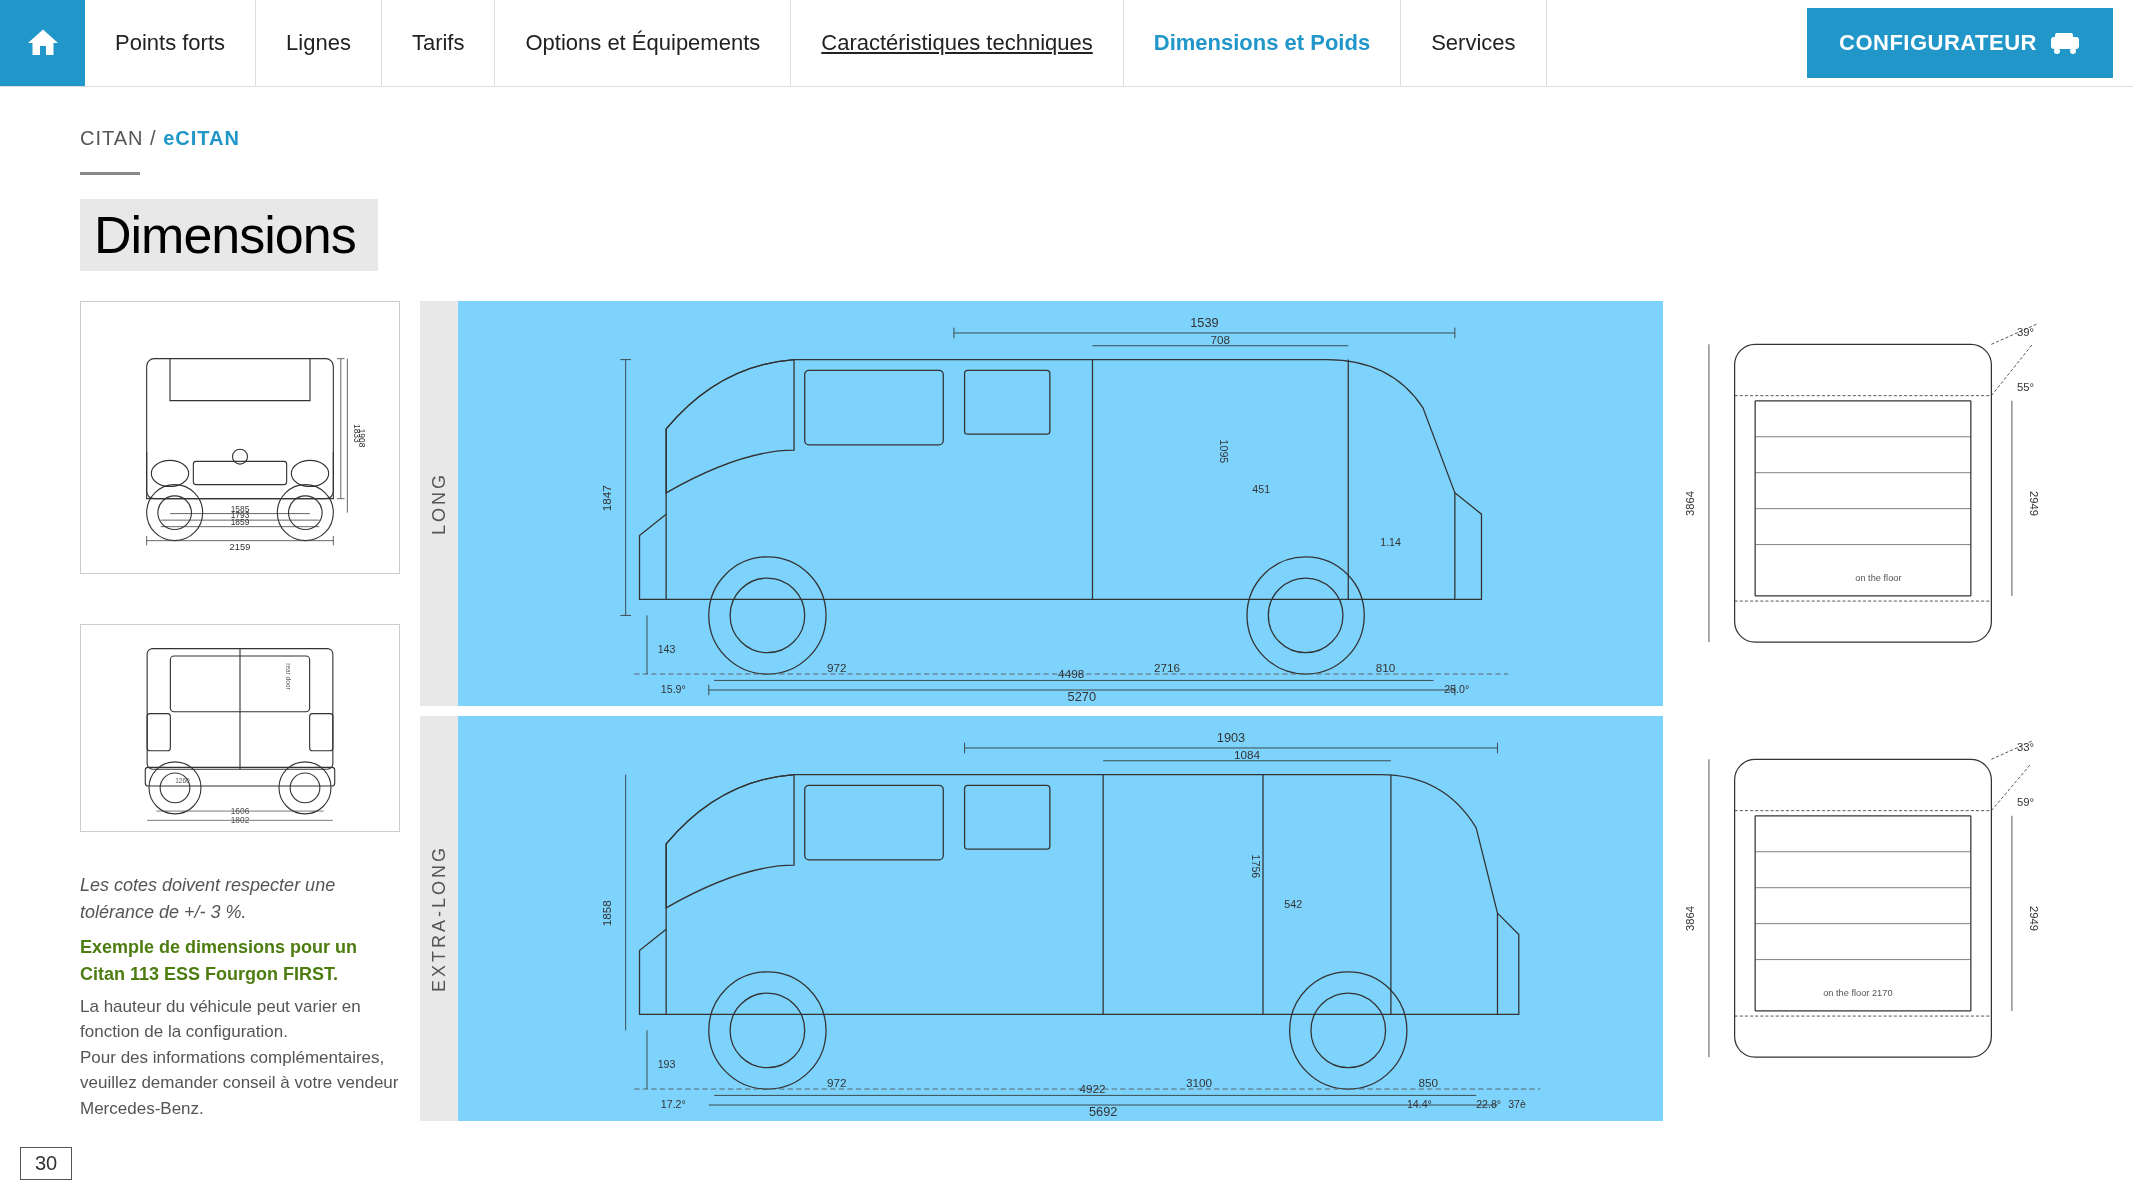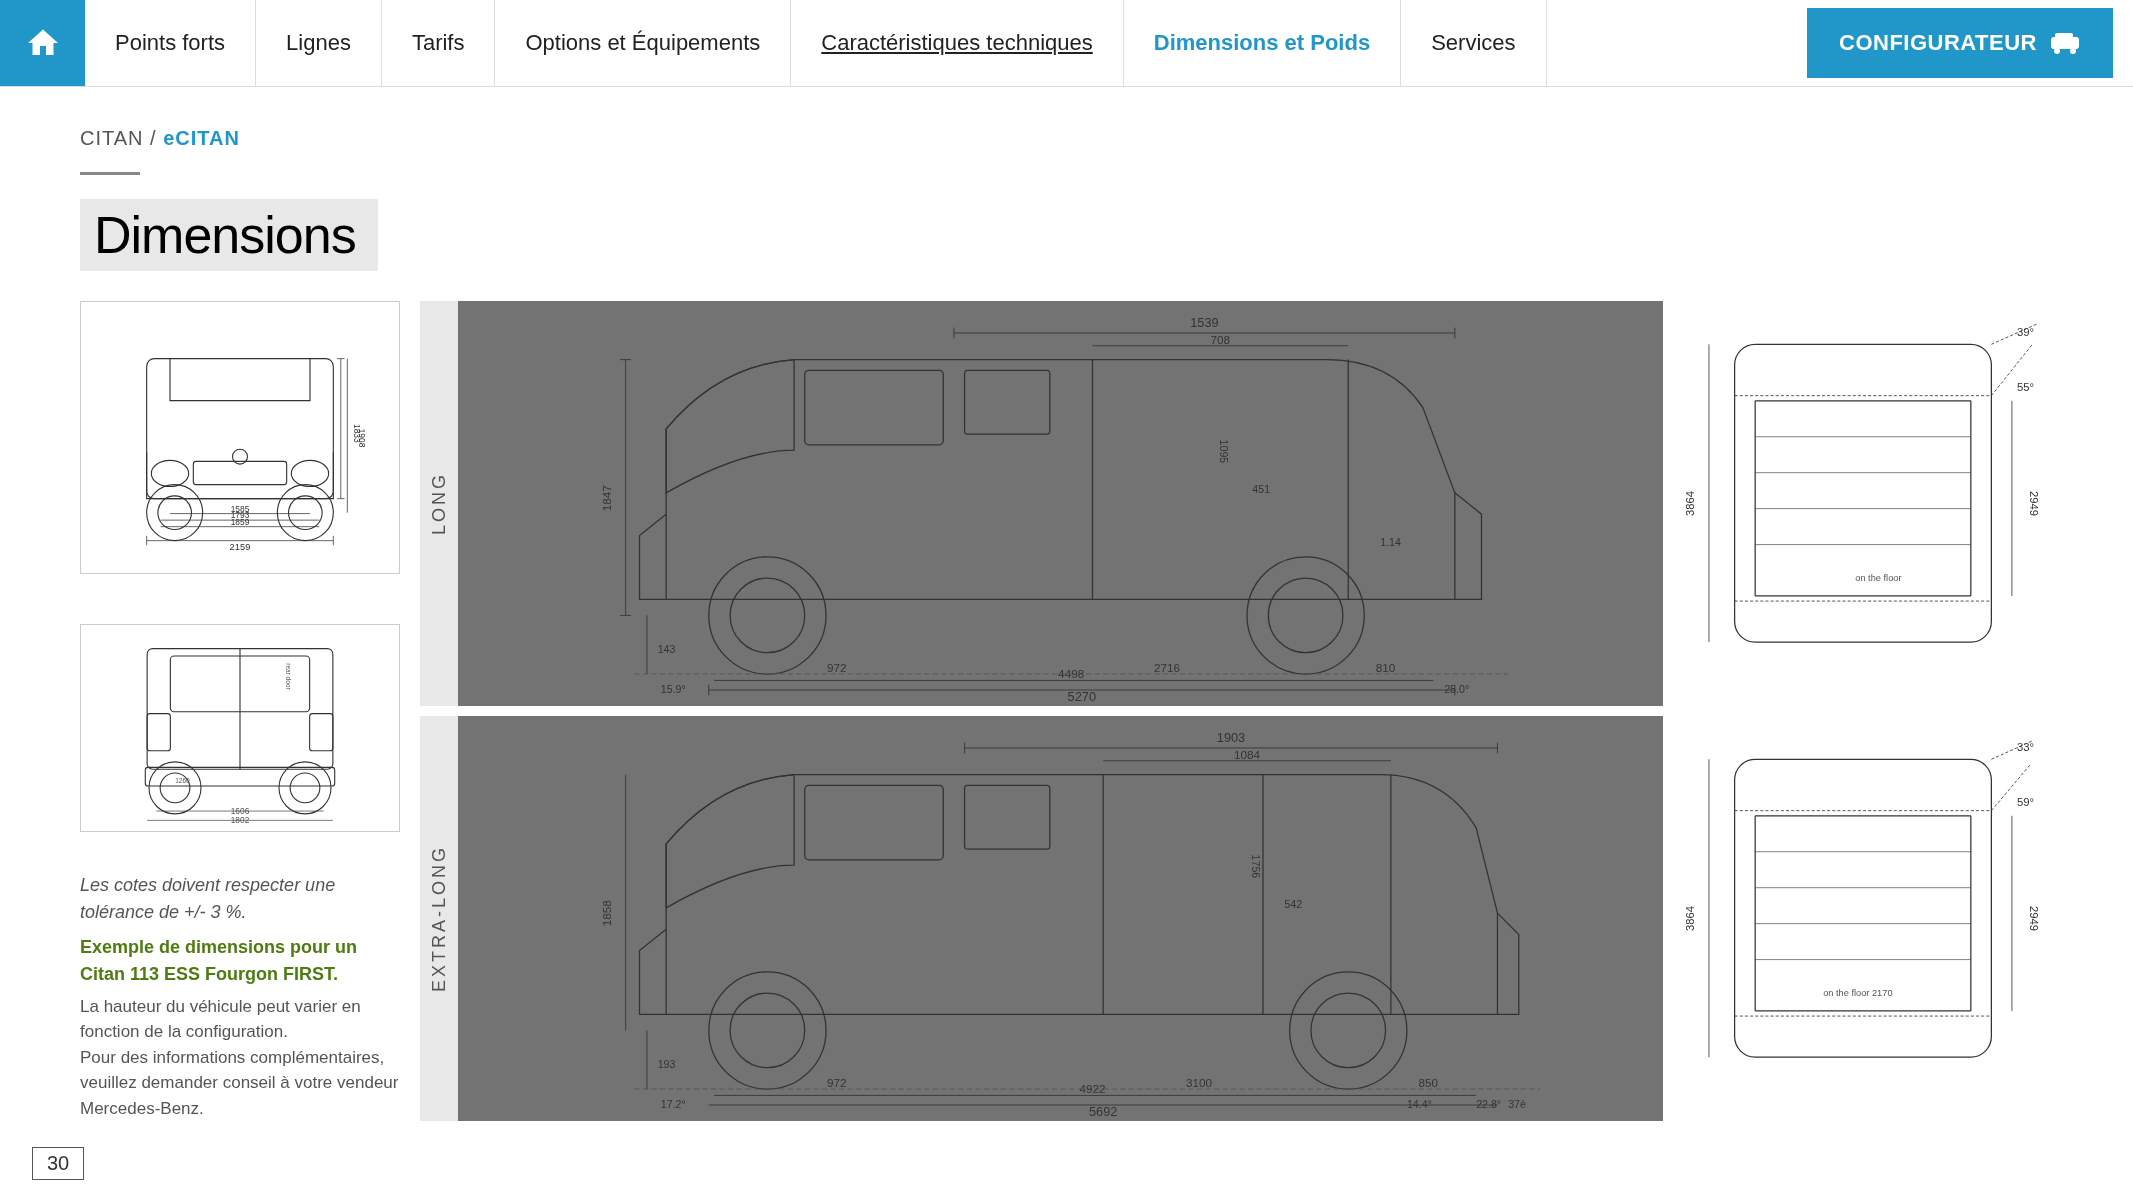--- a/index.html
+++ b/index.html
@@ -141,21 +141,21 @@
       padding: 10px 8px;
       display: flex;
       align-items: center;
       justify-content: center;
       width: 38px;
       flex-shrink: 0;
     }
 
     .side-diagram {
       flex: 1;
-      background: #737373;
+      background: #7dd3fc;
       position: relative;
       overflow: hidden;
     }
 
     
     .right-col {
       width: 380px;
       flex-shrink: 0;
       display: flex;
       flex-direction: column;
@@ -192,21 +192,20 @@
 
     
     .page-number {
       position: absolute;
       bottom: 20px;
       left: 20px;
       border: 1.5px solid #555;
       padding: 4px 14px;
       font-size: 20px;
       color: #333;
-      margin-left: 12px;
     }
   </style>
 </head>
 <body>
 
 <nav class="nav">
   <div class="nav-home">
     <svg viewBox="0 0 24 24">
       <path d="M10 20v-6h4v6h5v-8h3L12 3 2 12h3v8z"></path>
     </svg>

